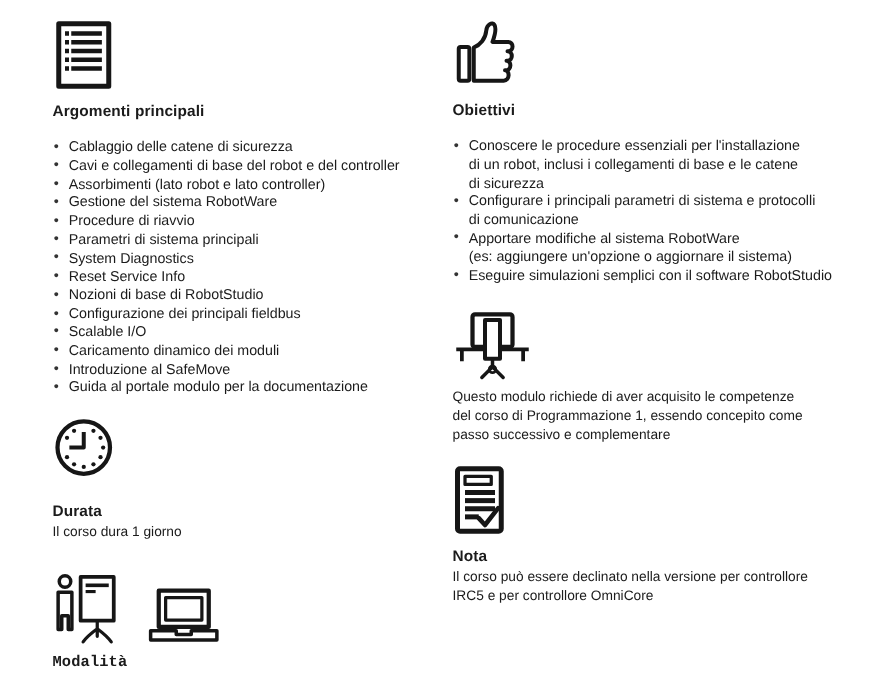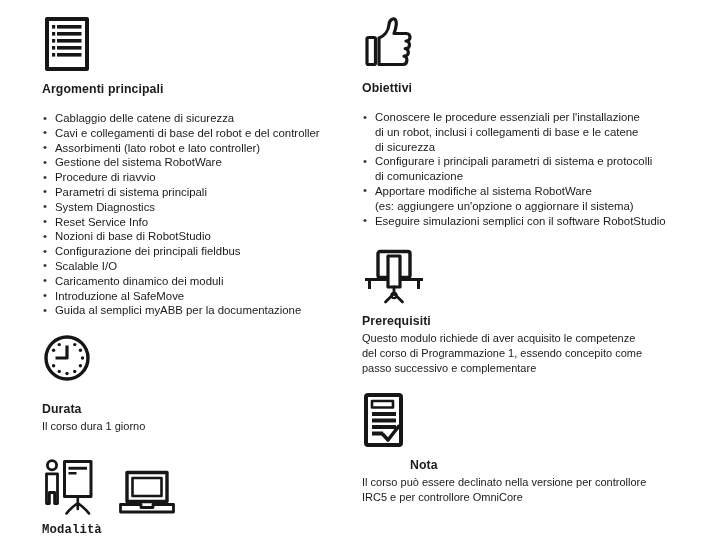--- a/index.html
+++ b/index.html
@@ -26,21 +26,21 @@
   .icon-topics{margin:0 0 10px 2px;}
   .icon-clock{margin:15px 0 0 0;}
   .icon-row{display:flex;align-items:flex-end;gap:11px;margin:24px 0 0 0;}
   .h-after-icon{margin:0 0 2px;}
   .h-durata{margin-top:19px;}
   .h-modalita{margin-top:7px;font-family:Liberation Mono, monospace;}
   .icon-thumbs{margin:0 0 13px 2px;}
   .icon-workstation{margin:21px 0 0 1px;}
   .h-prereq{margin-top:5px;}
   .icon-note{margin:16px 0 0 1px;}
-  .h-nota{margin-top:10px;margin-left:48px;}
+  .h-nota{margin-top:10px;}
 </style>
 </head>
 <body>
 
 <div class="col col-left">
 
   <svg class="icon icon-topics" width="46" height="56" viewBox="0 0 46 56">
     <rect class="ic-stroke" x="3" y="3" width="40" height="50" stroke-width="4"></rect>
     <g class="ic-fill">
       <rect x="8" y="9" width="3.2" height="3.6"></rect>
@@ -64,21 +64,21 @@
     <li>Gestione del sistema RobotWare</li>
     <li>Procedure di riavvio</li>
     <li>Parametri di sistema principali</li>
     <li>System Diagnostics</li>
     <li>Reset Service Info</li>
     <li>Nozioni di base di RobotStudio</li>
     <li>Configurazione dei principali fieldbus</li>
     <li>Scalable I/O</li>
     <li>Caricamento dinamico dei moduli</li>
     <li>Introduzione al SafeMove</li>
-    <li>Guida al semplici myABB per la documentazione</li>
+    <li>Guida al portale modulo per la documentazione</li>
   </ul>
 
   <svg class="icon icon-clock" width="50" height="50" viewBox="0 0 50 50">
     <circle class="ic-stroke" cx="25" cy="25" r="21" stroke-width="3.4"></circle>
     <g class="ic-fill">
       <circle cx="32.75" cy="11.6" r="1.7"></circle>
         <circle cx="38.4" cy="17.25" r="1.7"></circle>
       <circle cx="40.5" cy="25" r="1.7"></circle>
         <circle cx="38.4" cy="32.75" r="1.7"></circle>
       <circle cx="32.75" cy="38.4" r="1.7"></circle>
@@ -137,21 +137,20 @@
   </ul>
 
   <svg class="icon icon-workstation" width="62" height="60" viewBox="0 0 62 60">
     <rect class="ic-stroke" x="15" y="2.5" width="32" height="26" rx="2" stroke-width="3.4"></rect>
     <path class="ic-stroke" stroke-width="3" d="M2,30.5 L60,30.5 M6.5,30.5 L6.5,40 M55.5,30.5 L55.5,40"></path>
     <rect x="25" y="7" width="12" height="31" fill="#ffffff" stroke="#161616" stroke-width="3.2" stroke-linejoin="round"></rect>
     <path class="ic-stroke" stroke-width="2.8" stroke-linecap="round" d="M31,38 L31,44.5 M31,44.5 L22.5,53 M31,44.5 L39.5,53"></path>
     <circle class="ic-stroke" cx="31" cy="46.5" r="2.6" stroke-width="2.2"></circle>
   </svg>
 
-  <h3 class="h-prereq">Prerequisiti</h3>
   <p>Questo modulo richiede di aver acquisito le competenze
 del corso di Programmazione 1, essendo concepito come
 passo successivo e complementare</p>
 
   <svg class="icon icon-note" width="42" height="56" viewBox="0 0 42 56">
     <rect class="ic-stroke" x="3" y="3" width="35" height="50" rx="2" stroke-width="4"></rect>
     <rect class="ic-stroke" x="9" y="9" width="21" height="6.5" stroke-width="2.6"></rect>
     <g class="ic-fill">
       <rect x="9" y="20" width="24" height="4"></rect>
       <rect x="9" y="26.5" width="24" height="4"></rect>

